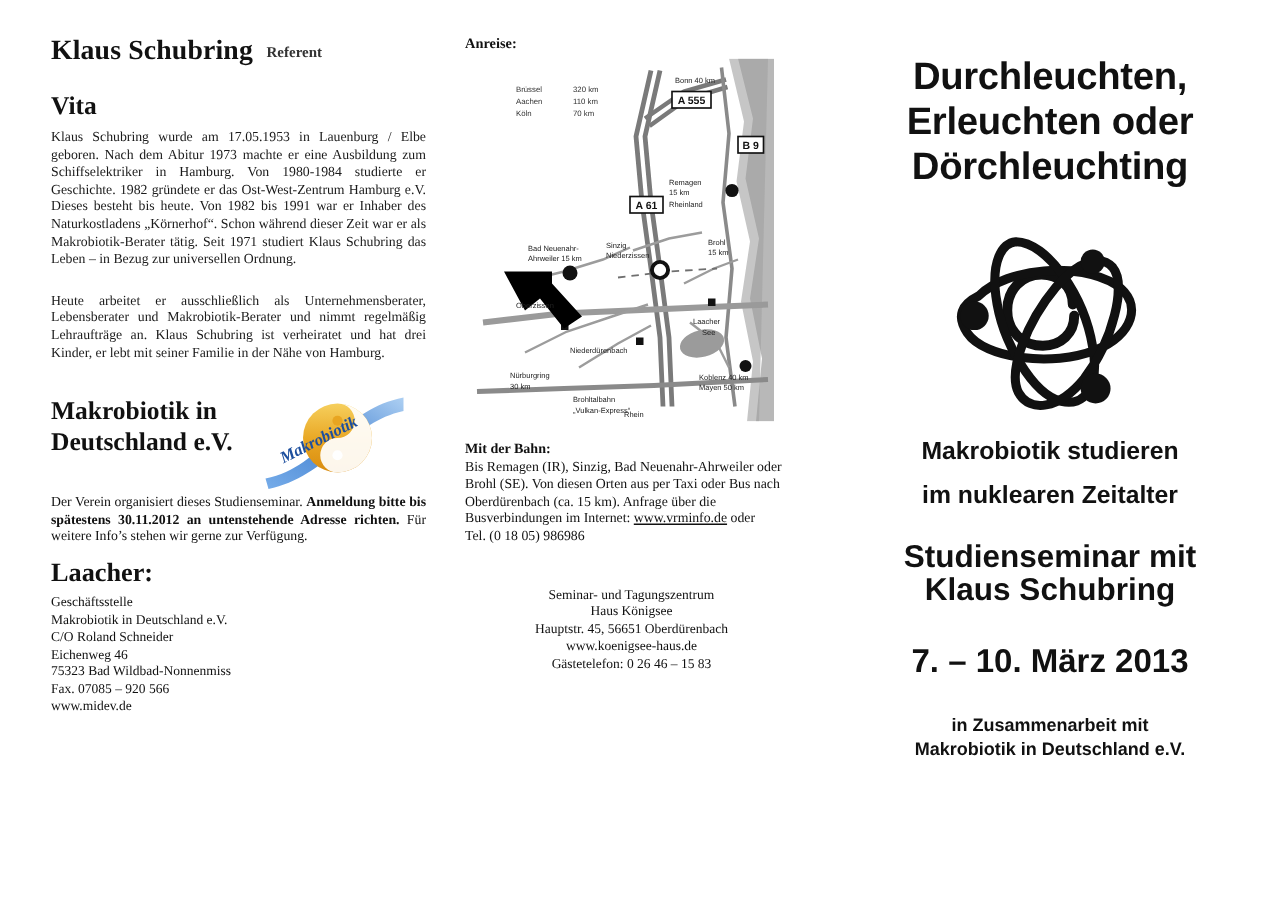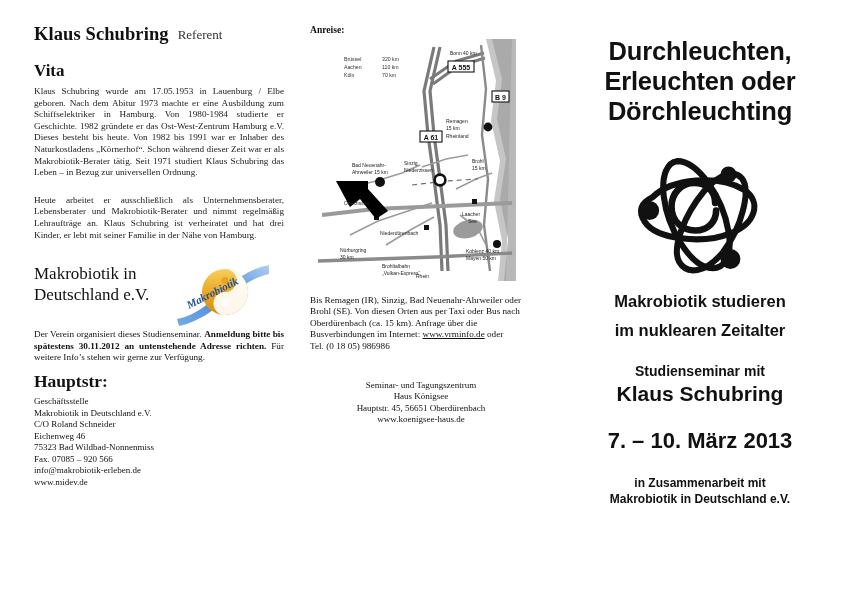--- a/index.html
+++ b/index.html
@@ -13,28 +13,28 @@
   .page{position:relative;width:786px;height:600px;box-sizing:border-box;}
 
   
   .col-left{position:absolute;left:34px;top:24px;width:250px;}
   .col-mid{position:absolute;left:310px;top:24px;width:222px;}
   .col-right{position:absolute;left:560px;top:36px;width:280px;text-align:center;}
 
   
   .name-line{display:flex;align-items:baseline;gap:9px;margin-bottom:16px;}
   .name-main{font-family:"Liberation Serif",serif;font-weight:bold;font-size:18.5px;letter-spacing:.1px;}
-  .name-role{font-size:13px;color:#333;font-weight:normal;position:relative;top:-1px;text-align:right;}
+  .name-role{font-size:10px;color:#333;font-weight:bold;position:relative;top:-1px;text-align:right;}
 
   h2.sec{font-family:"Liberation Serif",serif;font-weight:bold;font-size:17px;margin:0 0 5px 0;letter-spacing:0;}
   .vita-p{font-size:9.2px;line-height:11.6px;text-align:justify;margin:0 0 0 0;color:#1a1a1a;}
   .vita-p.second{margin-top:16px;}
 
   .mb-head-wrap{position:relative;margin-top:22px;height:62px;}
-  .mb-head{font-family:"Liberation Serif",serif;font-weight:normal;font-size:17px;line-height:21px;margin:0;}
+  .mb-head{font-family:"Liberation Serif",serif;font-weight:bold;font-size:17px;line-height:21px;margin:0;}
   .mb-logo{position:absolute;left:141px;top:-6px;width:96px;height:70px;}
 
   .verein-p{font-size:9.2px;line-height:11.6px;text-align:justify;margin:4px 0 0 0;}
   .verein-p b{font-weight:bold;}
 
   h2.kontakt{font-family:"Liberation Serif",serif;font-weight:bold;font-size:17.5px;margin:7px 0 4px 0;}
   .kontakt-lines{font-size:9px;line-height:11.6px;}
   .kontakt-lines div{white-space:nowrap;}
 
   
@@ -43,21 +43,21 @@
   .mid-h{font-size:9.4px;font-weight:bold;margin:0 0 1px 0;}
   .mid-p{font-size:9.2px;line-height:11.4px;margin:0;text-align:left;}
   .mid-block{margin-top:14px;}
   .mid-p a,.mid-p .ulink{text-decoration:underline;color:#111;}
   .venue{margin-top:28px;text-align:center;font-size:9px;line-height:11.4px;}
 
   
   .r-title{font-family:"Liberation Sans",sans-serif;font-weight:bold;font-size:25.5px;line-height:30px;margin:0;letter-spacing:-0.2px;}
   .atom-wrap{margin:14px 0 2px 0;display:flex;justify-content:center;}
   .r-sub{font-family:"Liberation Sans",sans-serif;font-weight:bold;font-size:16.5px;line-height:21px;margin:8px 0 0 0;}
-  .r-sub2{font-family:"Liberation Sans",sans-serif;font-weight:bold;font-size:14px;line-height:21px;margin:20px 0 0 0;}
+  .r-sub2{font-family:"Liberation Sans",sans-serif;font-weight:bold;font-size:21px;line-height:21px;margin:20px 0 0 0;}
   .r-name{font-family:"Liberation Sans",sans-serif;font-weight:bold;font-size:21px;line-height:24px;margin:0;}
   .r-date{font-family:"Liberation Sans",sans-serif;font-weight:bold;font-size:22px;line-height:26px;margin:22px 0 0 0;}
   .r-foot{font-family:"Liberation Sans",sans-serif;font-weight:bold;font-size:12px;line-height:15.5px;margin:22px 0 0 0;}
 </style>
 </head>
 <body>
 
 <div class="page">
 
   <div class="col-left">
@@ -97,29 +97,28 @@
           <circle cx="50" cy="23.5" r="3.4" fill="#e8a521"></circle>
           <circle cx="50" cy="46.5" r="3.4" fill="#ffffff"></circle>
 
           <text x="14" y="52" transform="rotate(-27 14 52)" font-family="Liberation Serif, serif" font-size="11" font-style="italic" font-weight="bold" fill="#1d4f9e">Makrobiotik</text>
         </svg>
       </div>
     </div>
 
     <p class="verein-p"><span>Der Verein organisiert dieses Studienseminar.</span> <b>Anmeldung bitte bis spätestens 30.11.2012 an untenstehende Adresse richten.</b><span> Für weitere Info’s stehen wir gerne zur Verfügung.</span></p>
 
-    <h2 class="kontakt">Hauptstr:</h2>
+    <h2 class="kontakt">Laacher:</h2>
     <div class="kontakt-lines">
       <div>Geschäftsstelle</div>
       <div>Makrobiotik in Deutschland e.V.</div>
       <div>C/O Roland Schneider</div>
       <div>Eichenweg 46</div>
       <div>75323 Bad Wildbad-Nonnenmiss</div>
       <div>Fax. 07085 – 920 566</div>
-      <div>info@makrobiotik-erleben.de</div>
       <div>www.midev.de</div>
     </div>
   </div>
 
   <div class="col-mid">
 
     <div class="anreise-h">Anreise:</div>
 
     <div class="mapbox">
       <svg viewBox="0 0 200 242" width="200" height="242" aria-hidden="true">
@@ -215,30 +214,32 @@
           <text x="146" y="177">Laacher</text>
           <text x="152" y="184">See</text>
           <text x="150" y="214">Koblenz  40 km</text>
           <text x="150" y="221">Mayen  50 km</text>
           <text x="100" y="239">Rhein</text>
         </g>
       </svg>
     </div>
 
     <div class="mid-block">
+      <div class="mid-h">Mit der Bahn:</div>
       <p class="mid-p"><span>Bis Remagen (IR), Sinzig, Bad Neuenahr-Ahrweiler oder Brohl (SE). Von diesen Orten aus per Taxi oder Bus nach Oberdürenbach (ca. 15 km). Anfrage über die Busverbindungen im Internet: </span><span class="ulink">www.vrminfo.de</span><span> oder</span></p>
       <p class="mid-p">Tel. (0 18 05) 986986</p>
     </div>
 
 
     <div class="venue">
       <div>Seminar- und Tagungszentrum</div>
       <div>Haus Königsee</div>
       <div>Hauptstr. 45, 56651 Oberdürenbach</div>
       <div>www.koenigsee-haus.de</div>
+      <div>Gästetelefon: 0 26 46 – 15 83</div>
     </div>
   </div>
 
   <div class="col-right">
 
     <div class="r-title">Durchleuchten,</div>
     <div class="r-title">Erleuchten oder</div>
     <div class="r-title">Dörchleuchting</div>
 
     <div class="atom-wrap">

